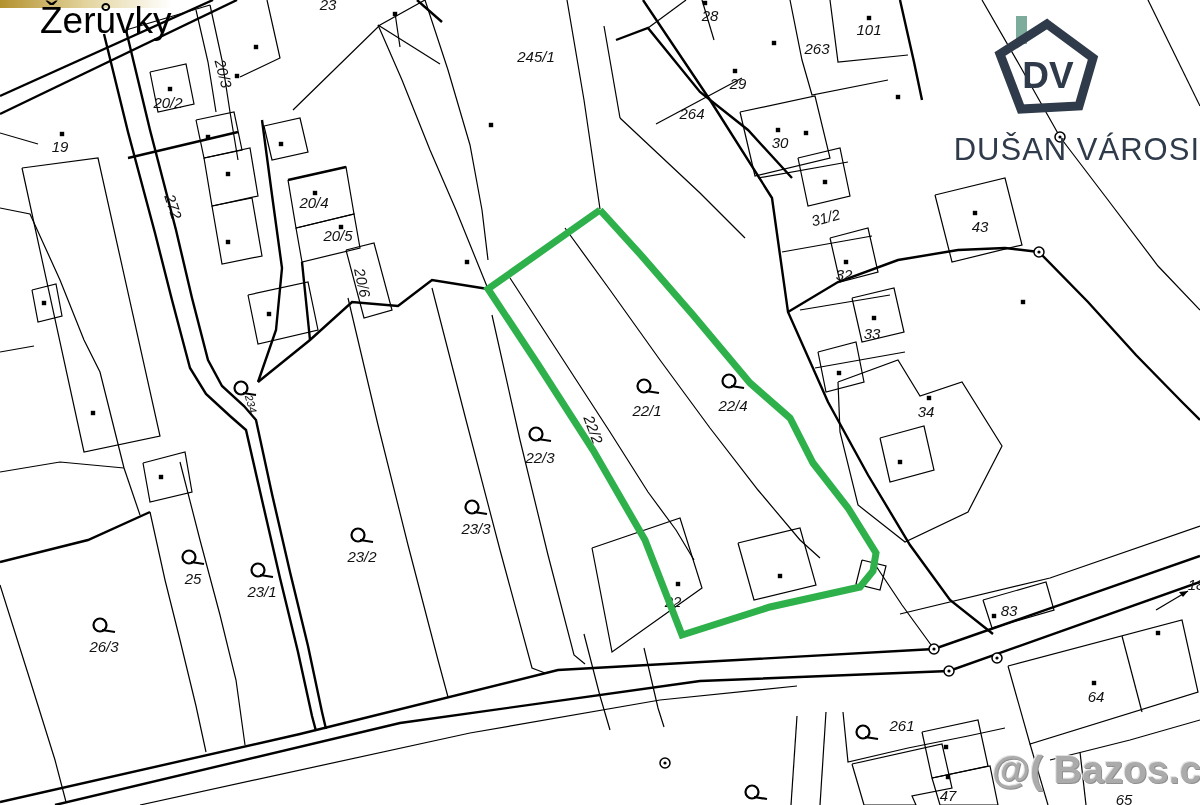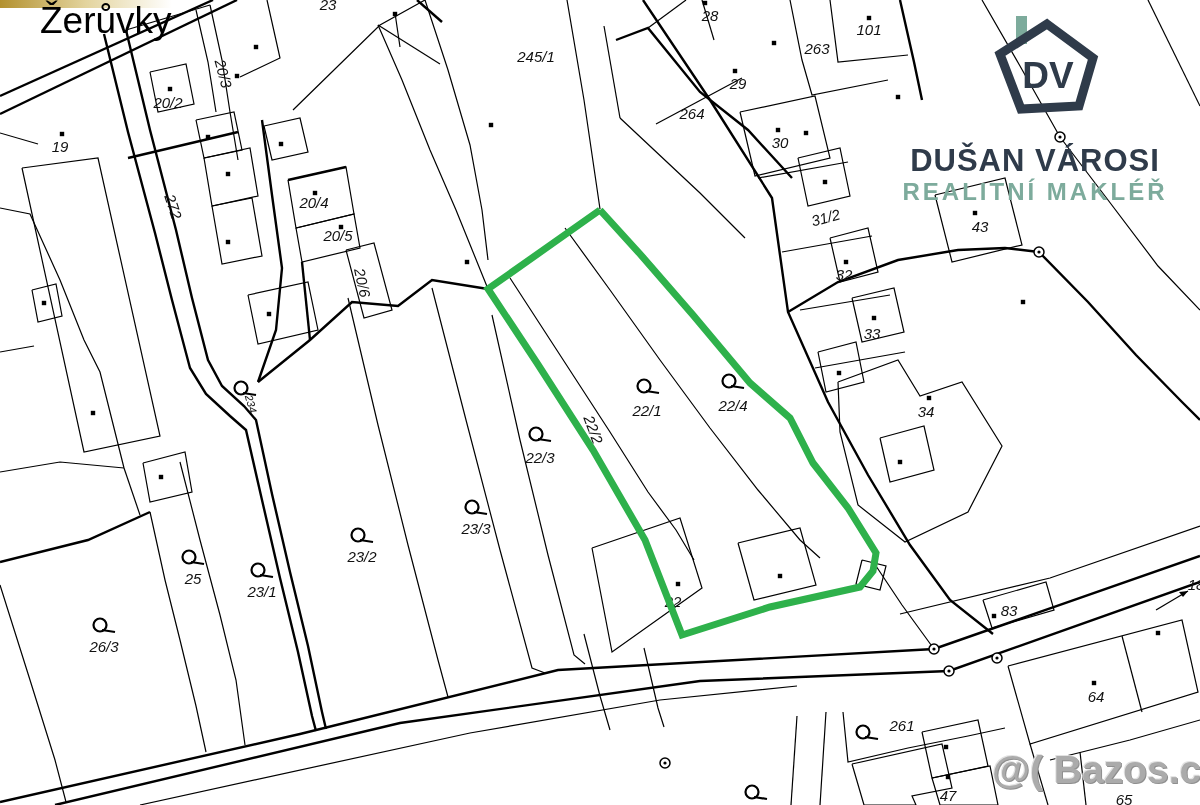--- a/index.html
+++ b/index.html
@@ -5,22 +5,22 @@
   html,body{margin:0;padding:0;background:#fff;}
   .stage{position:relative;width:1200px;height:805px;background:#ffffff;overflow:hidden;
          font-family:"Liberation Sans",sans-serif;}
   #map-svg{position:absolute;left:0;top:0;}
   .edge-bar{position:absolute;left:0;top:0;width:172px;height:8px;
             background:linear-gradient(to right,#b3912f,#e3d49e,#ffffff);}
   .place-title{position:absolute;left:0;top:0px;font-size:37px;color:#000;letter-spacing:0px;margin-left:40px;}
   
   .logo{position:absolute;left:870px;top:8px;width:330px;height:215px;}
   .logo-house{position:absolute;left:122px;top:8px;}
-  .logo-name{position:absolute;left:0;top:124px;width:330px;text-align:center;
-             font-size:31px;font-weight:bold;letter-spacing:1px;margin-top:11px;}
+  .logo-name{position:absolute;left:0;top:124px;width:330px;text-align:right;
+             font-size:31px;font-weight:normal;letter-spacing:1px;}
   .logo-tagline{position:absolute;left:0;top:170px;width:330px;text-align:center;
              font-size:24px;font-weight:bold;letter-spacing:3px;}
   
   .watermark{position:absolute;left:992px;top:748px;width:210px;font-size:39px;font-weight:bold;
              color:#ababab;text-shadow:1px 1px 0 #8f8f8f,-1px -1px 0 #e2e2e2;white-space:nowrap;}
   text.plabel{font-style:italic;fill:#111;}
 </style>
 </head>
 <body>
 
@@ -240,17 +240,16 @@
 
   <div class="place-title">Žerůvky</div>
 
   <div class="logo">
     <svg class="logo-house" width="110" height="108" viewBox="0 0 110 108">
       <rect x="24" y="0" width="11" height="28" fill="#7dab9c"></rect>
       <polygon points="55,8 101,42 87,90 29,93 8,38" fill="none" stroke="#2f3b4a" stroke-width="9" stroke-linejoin="miter"></polygon>
       <text x="56" y="72" text-anchor="middle" font-size="37" font-weight="bold" fill="#2f3b4a" font-family="Liberation Sans, sans-serif">DV</text>
     </svg>
     <div class="logo-name" style="color:#2f3b4a">DUŠAN VÁROSI</div>
-    <div class="logo-tagline" style="color:#7dab9c">REALITNÍ MAKLÉŘ</div>
   </div>
 
   <div class="watermark">@( Bazos.cz</div>
 </div>
 
 </body></html>

